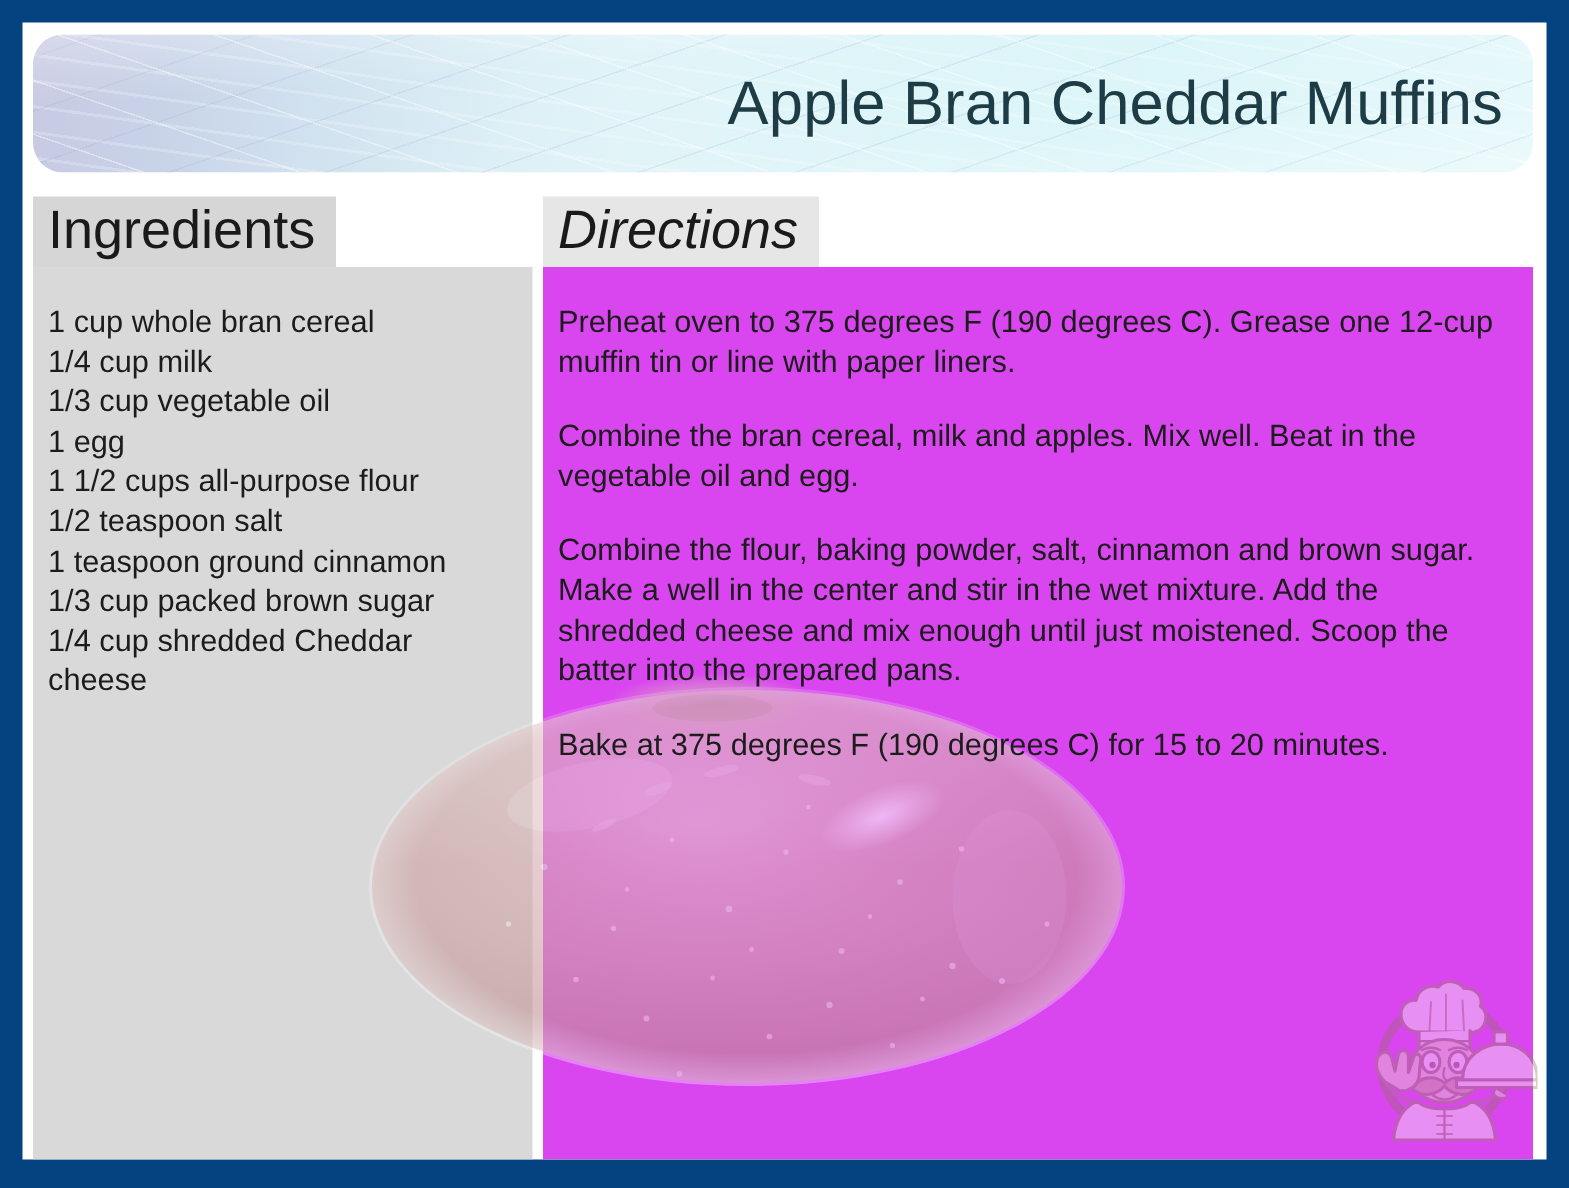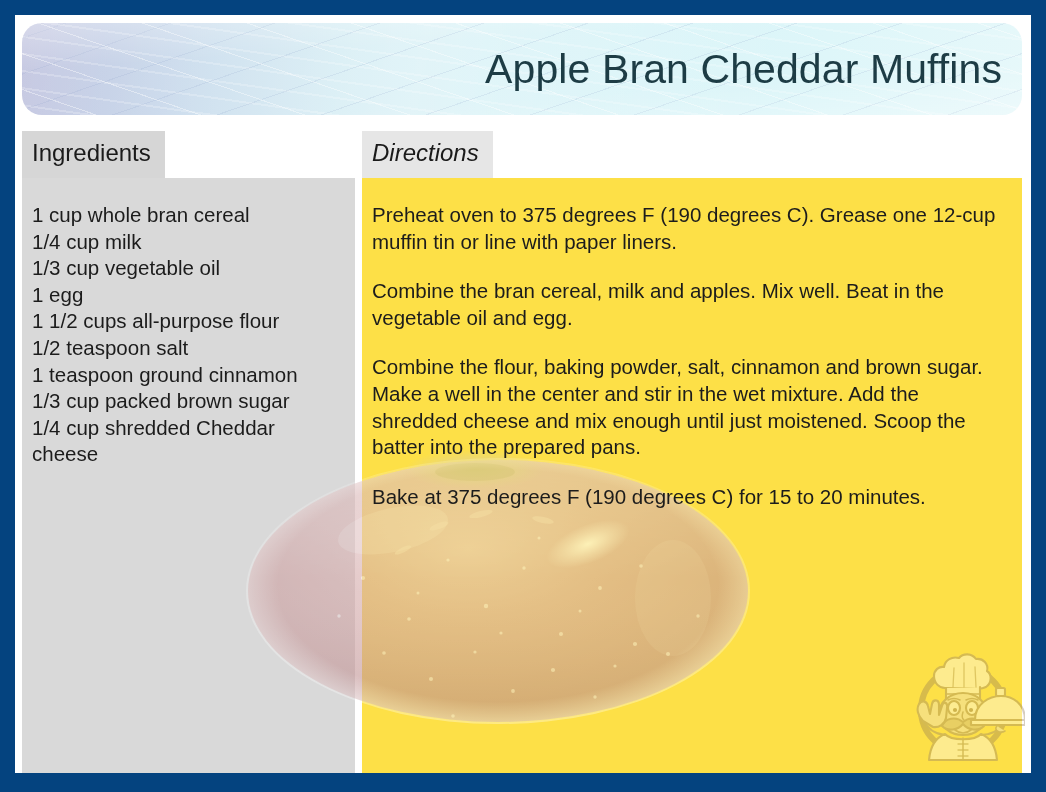--- a/index.html
+++ b/index.html
@@ -100,21 +100,21 @@
     color: #1d3c45;
     letter-spacing: 0.1px;
     white-space: nowrap;
   }
 
   
   .section-tab {
     position: absolute;
     background: #d9d9d9;
     color: #1a1a1a;
-    font-size: 24px;
+    font-size: 36px;
     line-height: 44px;
     padding: 0 14px 0 10px;
     box-sizing: border-box;
     white-space: nowrap;
   }
   #tab-ingredients {
     left: 7px;
     top: 116px;
     height: 47px;
     background: #d6d6d6;
@@ -139,21 +139,21 @@
     width: 333px;
     height: 595px;
     background: #d9d9d9;
     padding: 24px 14px 0 10px;
   }
   #panel-directions {
     left: 347px;
     top: 163px;
     width: 660px;
     height: 595px;
-    background: #fde047;
+    background: #d946ef;
     padding: 24px 16px 0 10px;
   }
 
   
   #ingredient-list {
     position: relative;
     z-index: 3;
     margin: 0;
     padding: 0;
     list-style: none;

